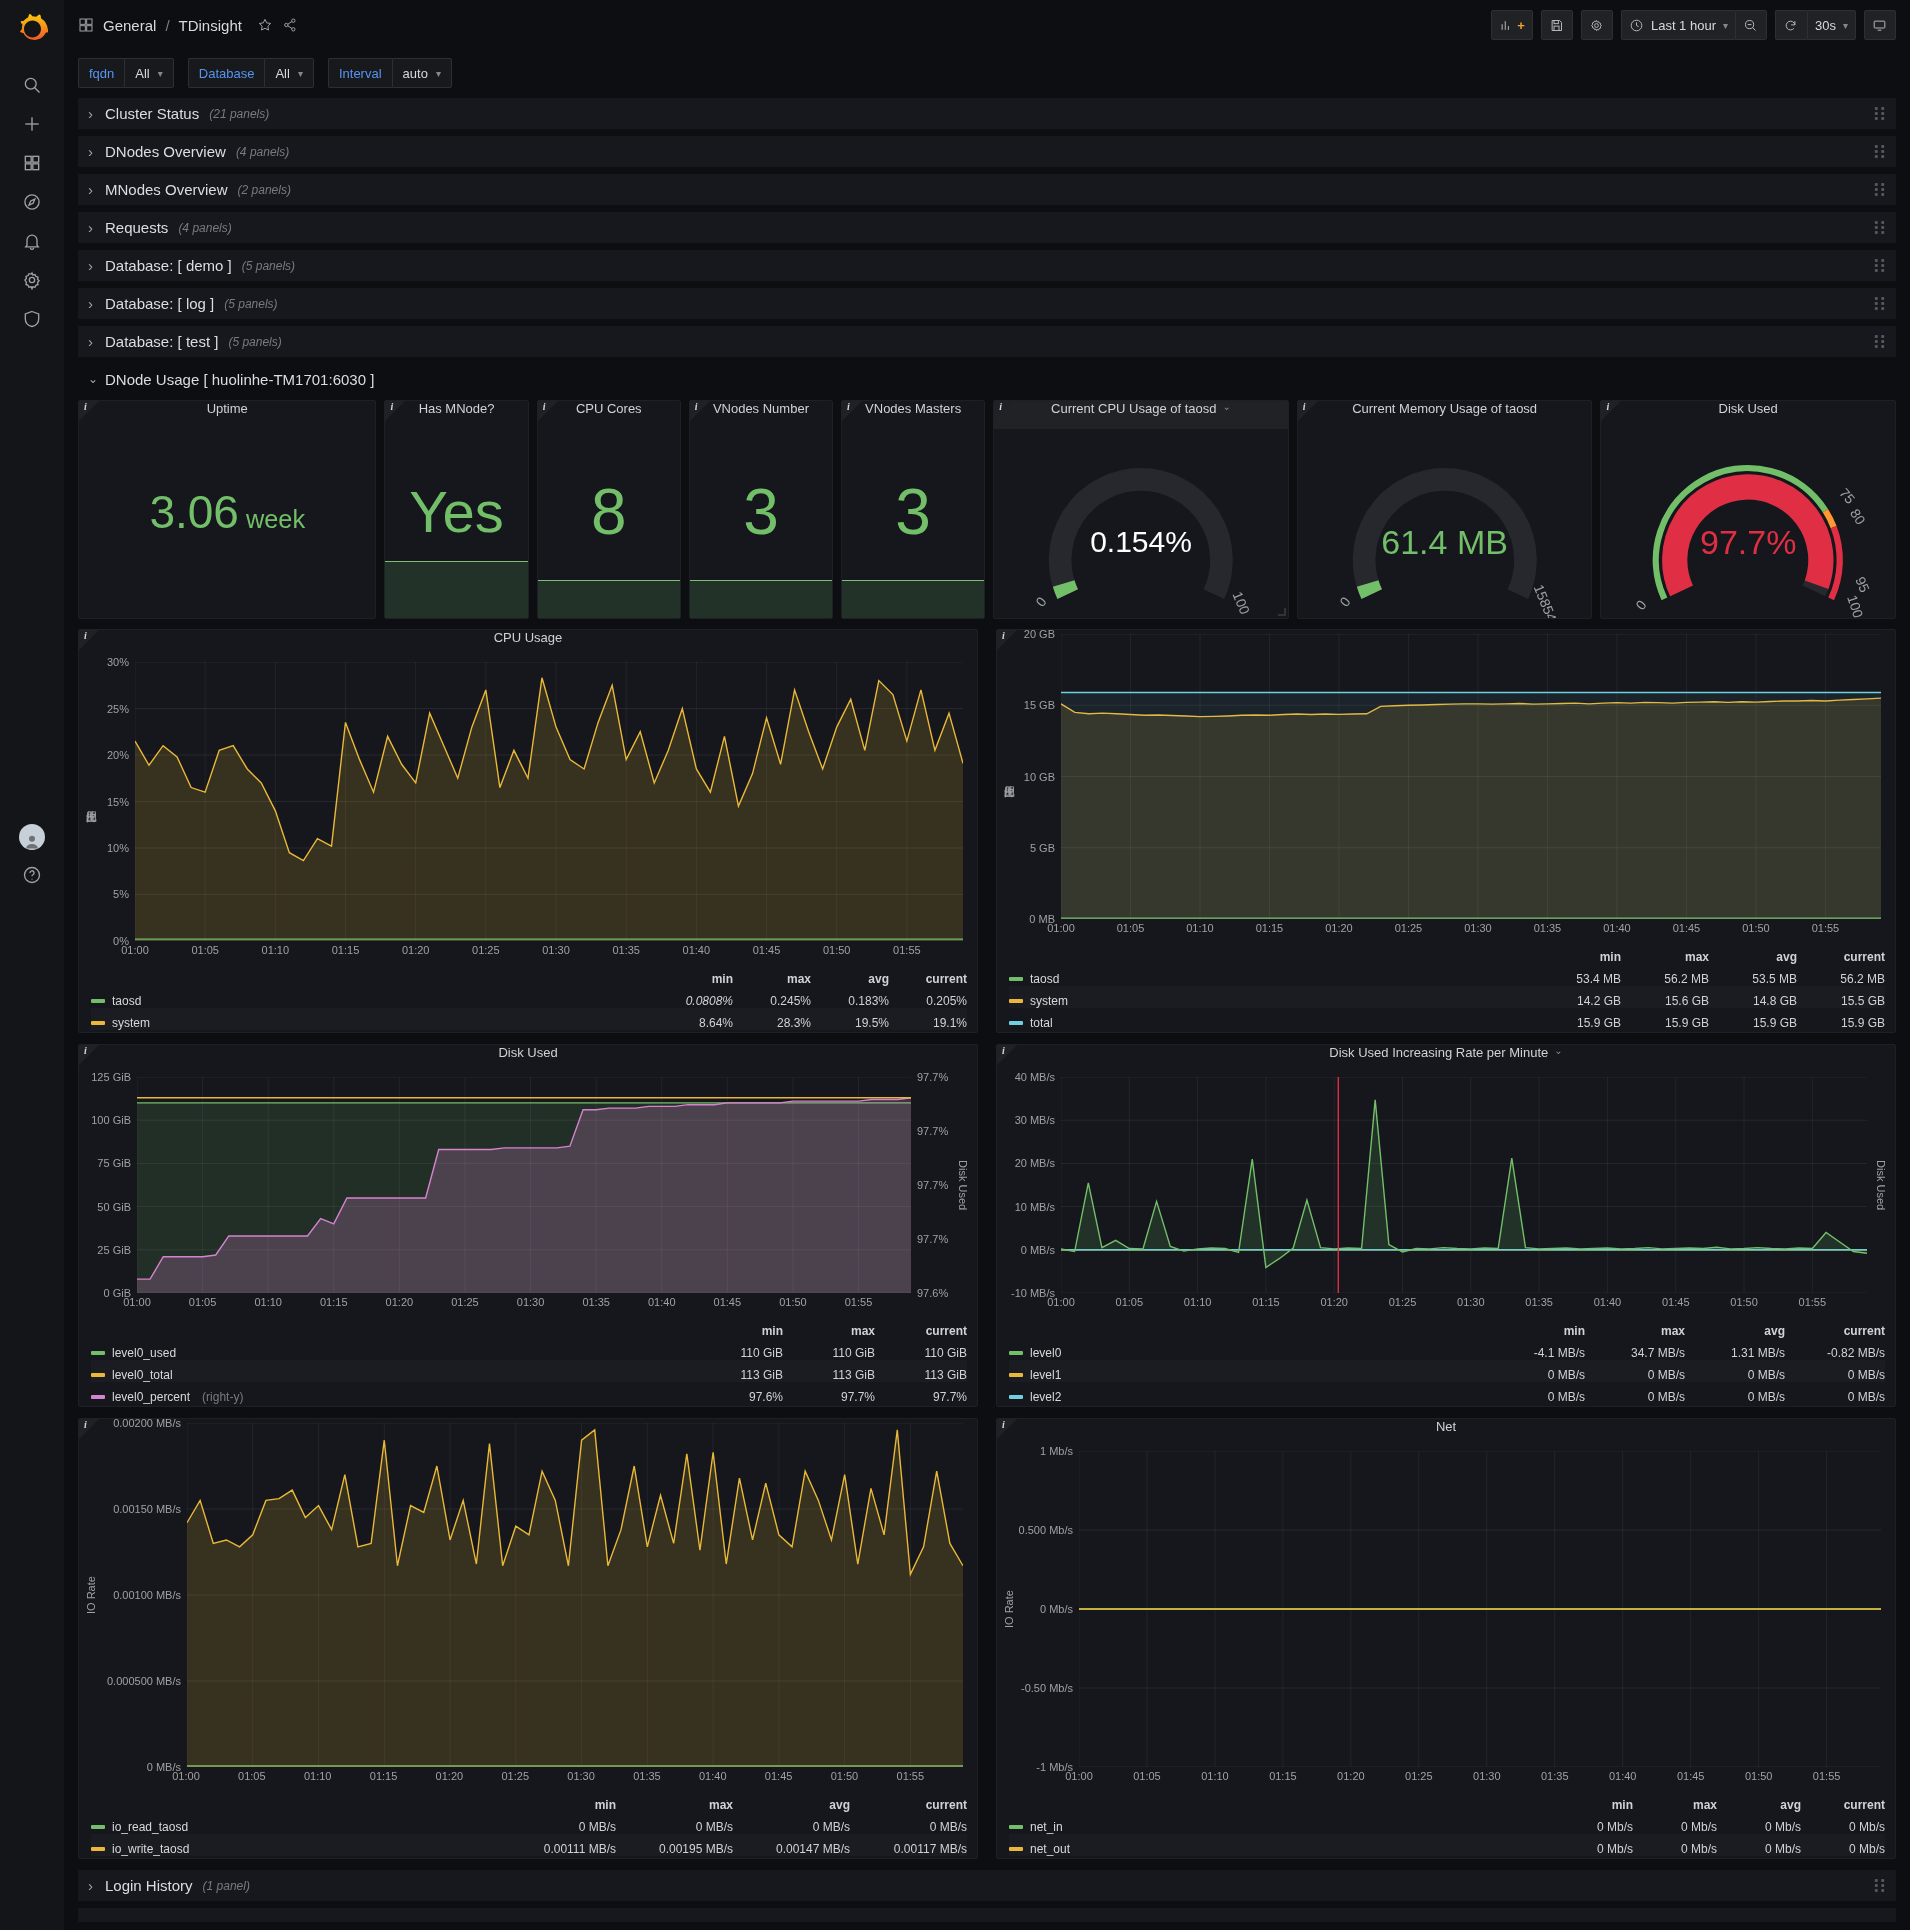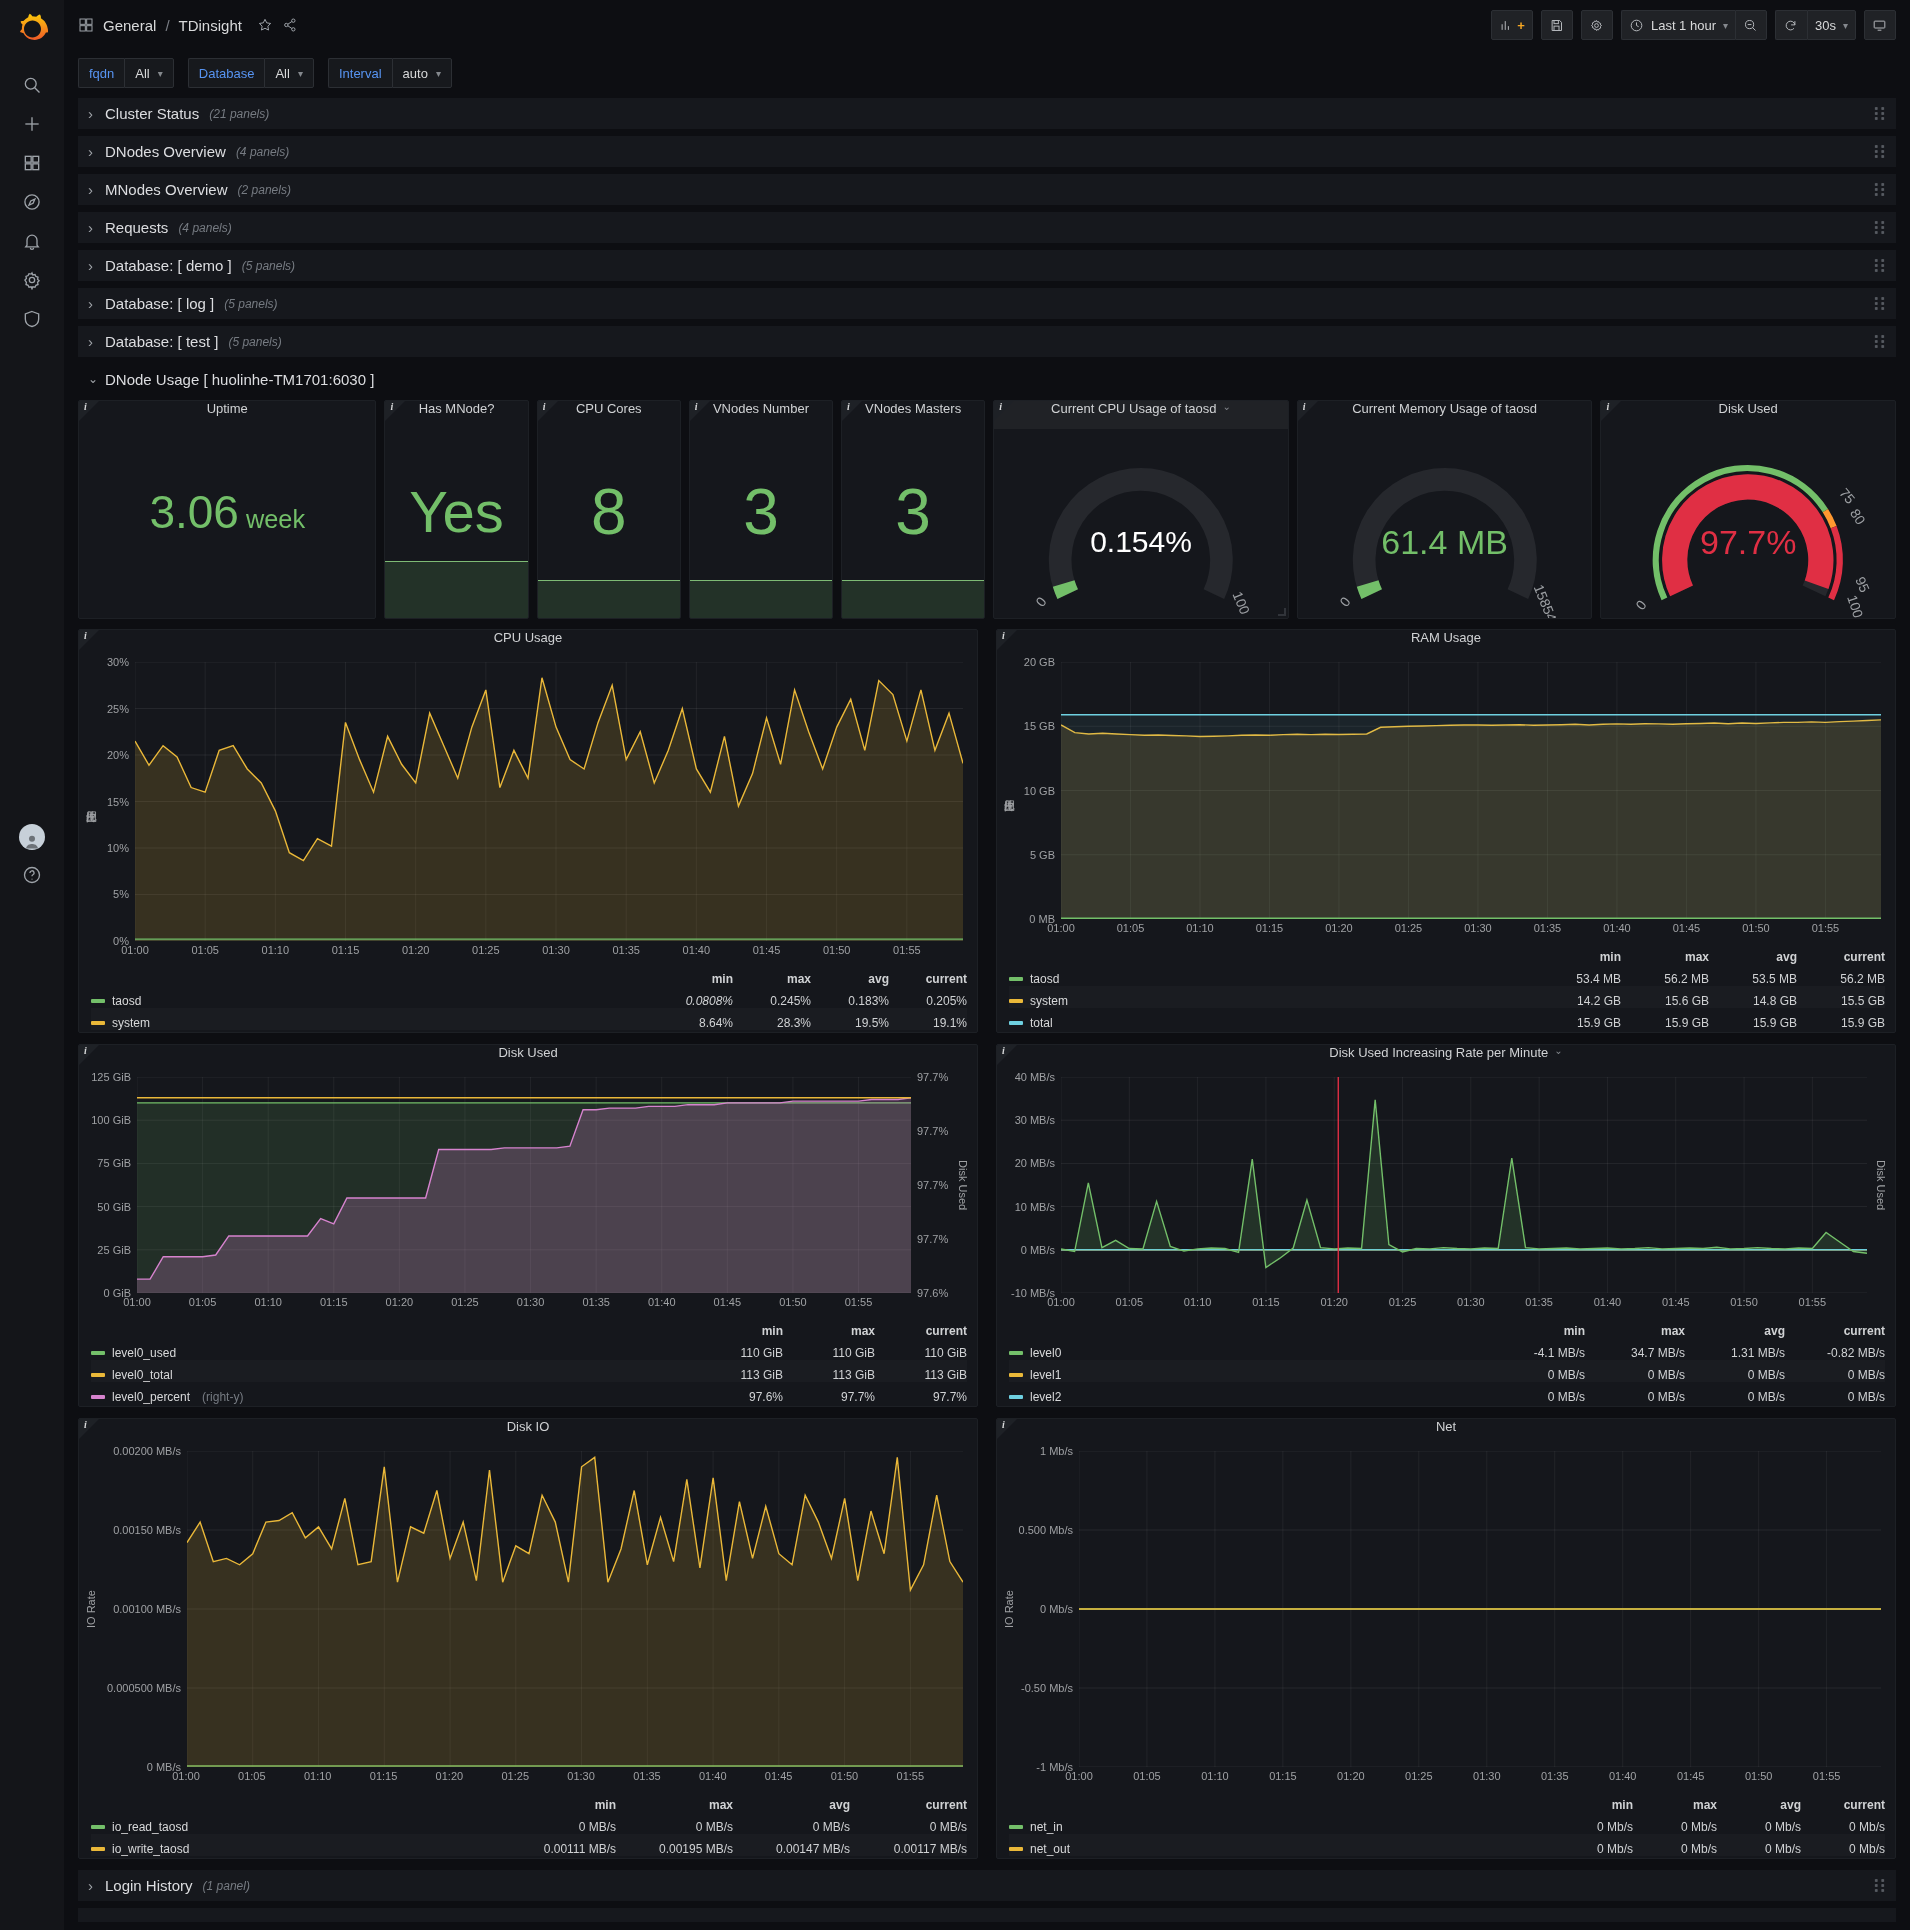--- a/index.html
+++ b/index.html
@@ -514,23 +514,20 @@
             <span class="lcell" style="width: 78px;">8.64%</span>
             <span class="lcell" style="width: 78px;">28.3%</span>
             <span class="lcell" style="width: 78px;">19.5%</span>
             <span class="lcell" style="width: 78px;">19.1%</span>
           </div>
         </div>
       </div>
       <div class="panel chart-panel" style="height: 404px;">
         <span class="icorner"></span>
         <span class="icorner-i">i</span>
-        <div class="phead">
-          <span>RAM Usage</span>
-        </div>
         <div class="chart-body">
           <div class="plotrow">
             <div class="vlabel">使用占比</div>
             <div class="yaxis" style="width: 44px;">
               <span style="top: 100%;">0 MB</span>
               <span style="top: 75%;">5 GB</span>
               <span style="top: 50%;">10 GB</span>
               <span style="top: 25%;">15 GB</span>
               <span style="top: 0%;">20 GB</span>
             </div>
@@ -838,23 +835,20 @@
             <span class="lcell" style="width: 100px;">0 MB/s</span>
             <span class="lcell" style="width: 100px;">0 MB/s</span>
           </div>
         </div>
       </div>
     </div>
   <div class="chartgrid" id="cg3">
       <div class="panel chart-panel" style="height: 441px;">
         <span class="icorner"></span>
         <span class="icorner-i">i</span>
-        <div class="phead">
-          <span>Disk IO</span>
-        </div>
         <div class="chart-body">
           <div class="plotrow">
             <div class="vlabel latin">IO Rate</div>
             <div class="yaxis" style="width: 88px;">
               <span style="top: 100%;">0 MB/s</span>
               <span style="top: 75%;">0.000500 MB/s</span>
               <span style="top: 50%;">0.00100 MB/s</span>
               <span style="top: 25%;">0.00150 MB/s</span>
               <span style="top: 0%;">0.00200 MB/s</span>
             </div>

